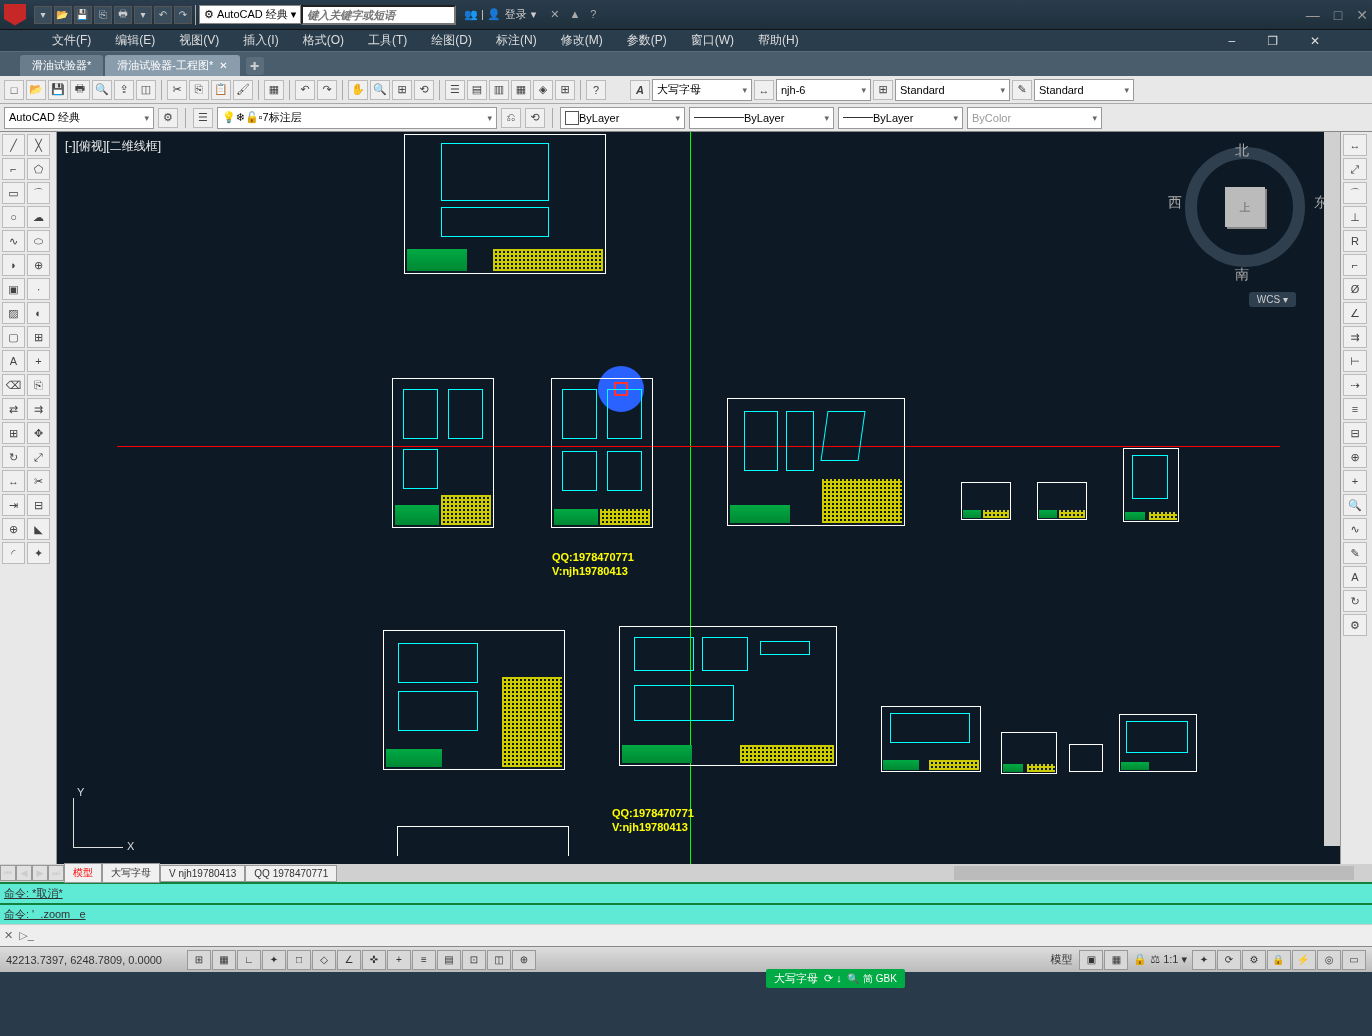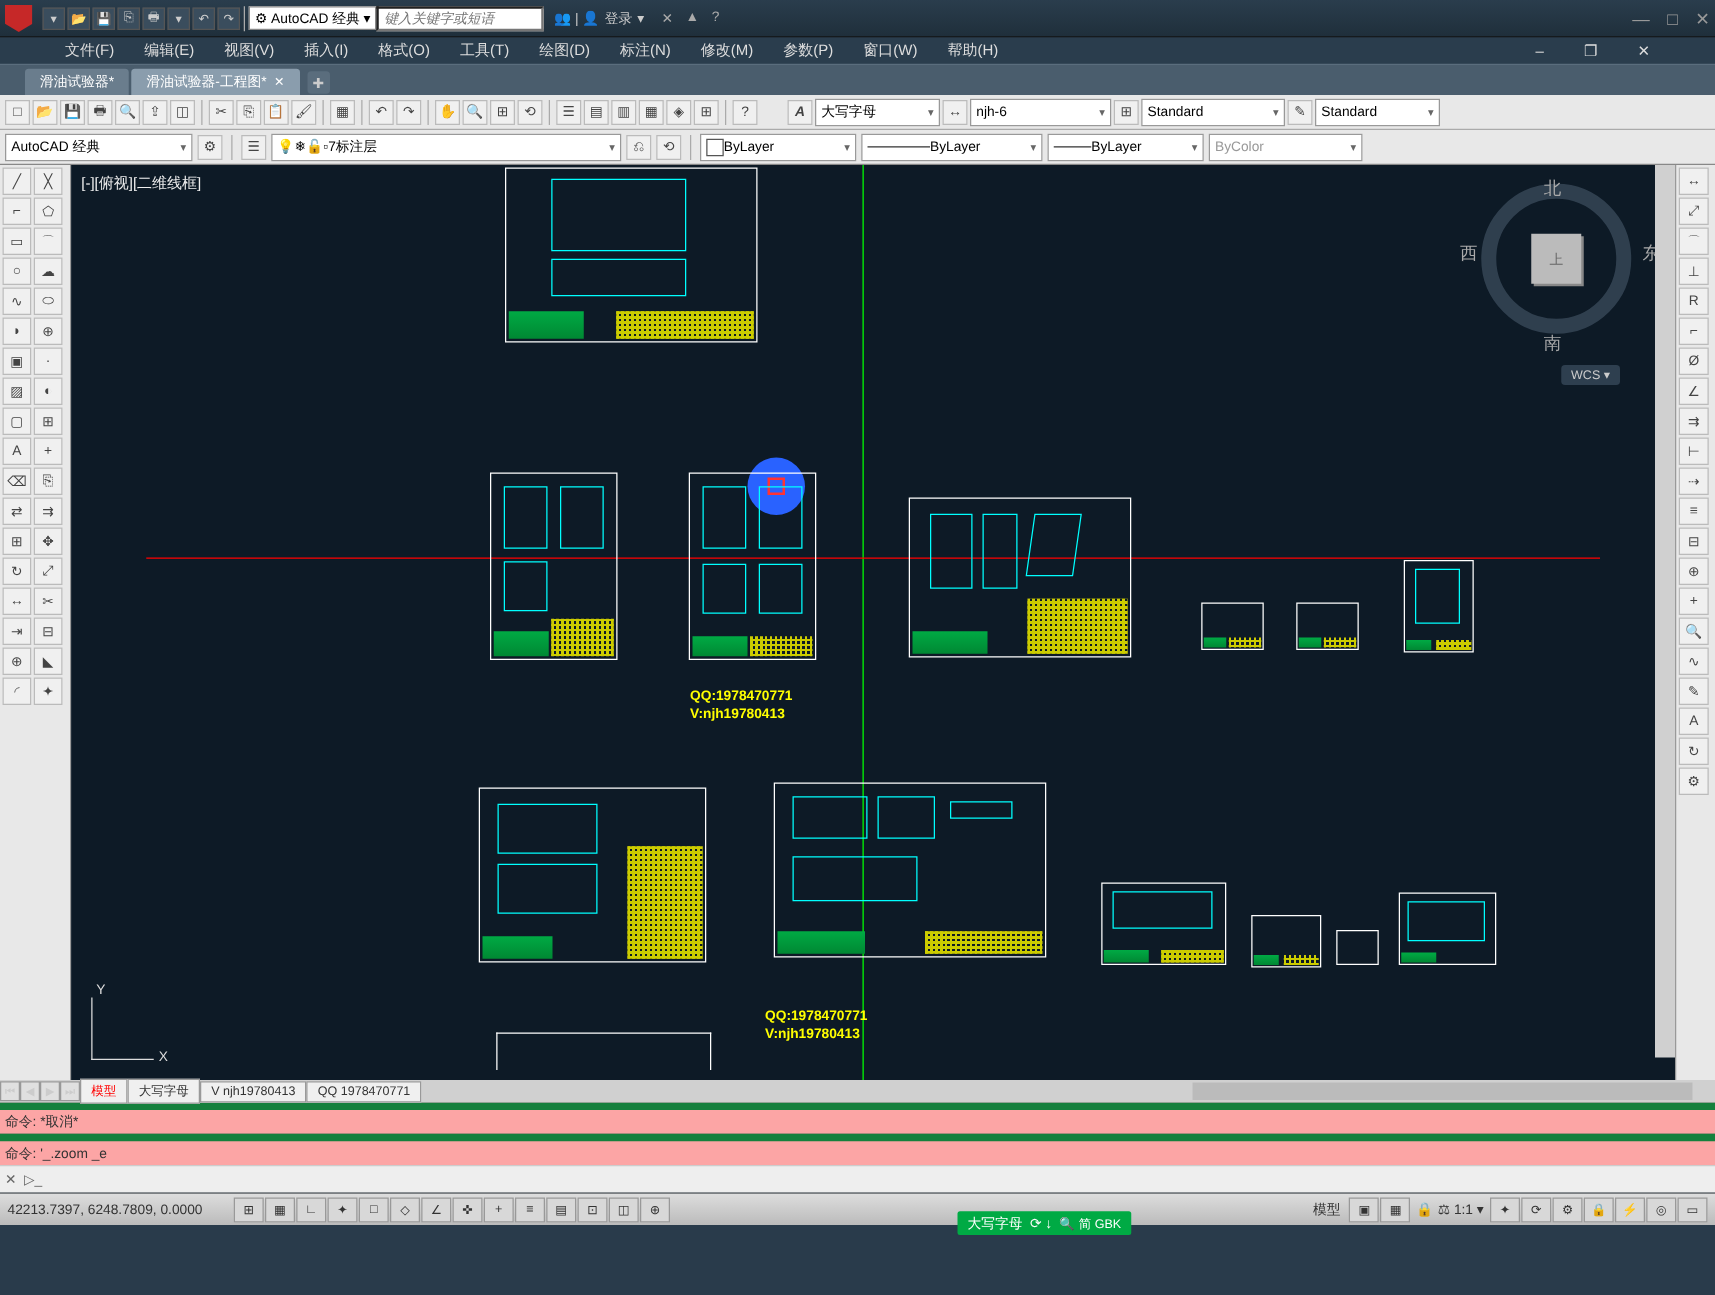--- a/index.html
+++ b/index.html
@@ -3,21 +3,21 @@
 <meta charset="utf-8">
 <style>
 * { margin:0; padding:0; box-sizing:border-box; font-family:"Microsoft YaHei",Arial,sans-serif; }
 body { width:1372px; height:1036px; background:#293b4b; overflow:hidden; font-size:11px; color:#ccc; }
 .titlebar { height:30px; background:linear-gradient(#2a3d4d,#1f2f3b); display:flex; align-items:center; padding:0 4px; border-bottom:1px solid #111; }
 .logo { width:22px; height:22px; background:#c62828; clip-path:polygon(0 0,100% 0,100% 70%,50% 100%,0 70%); margin-right:4px; }
 .qat { display:flex; gap:2px; margin-left:4px; }
 .qbtn { width:18px; height:18px; background:#3a4d5d; border:1px solid #555; display:flex; align-items:center; justify-content:center; font-size:10px; cursor:pointer; }
 .ws-sel { background:#fff; color:#000; border:1px solid #888; padding:1px 4px; font-size:11px; display:flex; align-items:center; gap:3px; }
 .title-center { flex:1; text-align:center; color:#fff; font-size:12px; }
-.search-box { width:134px; height:20px; background:#fff; color:#888; padding:2px 4px; font-style:italic; font-size:11px; }
+.search-box { width:155px; height:20px; background:#fff; color:#888; padding:2px 4px; font-style:italic; font-size:11px;font-weight:bold; }
 .win-controls { display:flex; gap:14px; margin-left:auto; color:#999; }
 .win-controls span { cursor:pointer; font-size:14px; }
 .menubar { height:22px; background:#2a3d4d; display:flex; align-items:center; padding:0 40px 0 40px; gap:0; border-bottom:1px solid #5a6d7d; }
 .menubar span { padding:3px 12px; cursor:pointer; color:#ddd; font-size:12px; }
 .doc-tabs { height:24px; background:#4a5d6d; display:flex; align-items:end; padding-left:20px; }
 .doc-tab { background:#6a7d8d; color:#fff; padding:3px 12px; font-size:11px; margin-right:2px; border-radius:3px 3px 0 0; cursor:pointer; display:flex; align-items:center; gap:6px; }
 .doc-tab.active { background:#8a9dad; }
 .doc-tab .close-x { font-size:10px; }
 .new-tab { width:18px; height:18px; background:#5a6d7d; border-radius:3px; display:flex; align-items:center; justify-content:center; cursor:pointer; margin-left:4px; margin-bottom:1px;}
 .toolbar-row { height:28px; background:#e8e8e8; border-bottom:1px solid #aaa; display:flex; align-items:center; padding:0 4px; gap:2px; }
@@ -53,21 +53,21 @@
 .ucs { position:absolute; left:16px; bottom:16px; }
 .ucs-x { position:absolute; width:50px; height:1px; background:#ddd; bottom:0; left:0; }
 .ucs-y { position:absolute; width:1px; height:50px; background:#ddd; bottom:0; left:0; }
 .ucs-lbl { position:absolute; color:#ddd; font-size:11px; }
 .scroll-v { position:absolute; right:0; top:0; bottom:18px; width:16px; background:#d0d0d0; }
 .scroll-h-zone { height:18px; background:#d0d0d0; display:flex; align-items:center; position:relative; }
 .nav-btns { display:flex; }
 .nav-btns .nb { width:16px; height:16px; background:#e0e0e0; border:1px solid #999; font-size:9px; display:flex; align-items:center; justify-content:center; cursor:pointer; }
 .layout-tab { padding:2px 8px; background:#f0f0f0; border:1px solid #999; font-size:10px; color:#333; cursor:pointer; }
 .layout-tab.model { color:#f00; }
-.cmdline { background:#fca5a5; padding:2px 4px; color:#333; font-size:11px; border-top:6px solid #15803d; }
+.cmdline { background:#5eead4; padding:2px 4px; color:#333; font-size:11px; border-top:2px solid #15803d;text-decoration:underline; }
 .cmd-input-row { background:#eee; display:flex; align-items:center; padding:2px 4px; border-top:1px solid #ccc; height:22px; }
 .status { height:26px; background:linear-gradient(#ddd,#bbb); display:flex; align-items:center; padding:0 6px; gap:1px; font-size:11px; color:#333; border-top:1px solid #888; }
 .status .coords { min-width:180px; }
 .status .sbtn { width:24px; height:20px; background:#d8d8d8; border:1px solid #999; display:flex; align-items:center; justify-content:center; cursor:pointer; font-size:10px; }
 .ime-badge { position:absolute; left:766px; bottom:48px; background:#0a4; color:#fff; padding:2px 8px; font-size:11px; display:flex; align-items:center; gap:6px; border-radius:2px; }
 .swatch { width:14px; height:14px; border:1px solid #555; display:inline-block; }
 .lt-line { width:50px; height:1px; background:#333; display:inline-block; }
 .il-login { display:flex; align-items:center; gap:4px; color:#ccc; font-size:11px; margin:0 8px; }
 .ht-icons { display:flex; gap:10px; color:#aaa; margin:0 6px; }
 </style>
@@ -164,21 +164,21 @@
   <div class="tbtn">◈</div>
   <div class="tbtn">⊞</div>
   <div class="sep"></div>
   <div class="tbtn">?</div>
   <div style="width:20px"></div>
   <div class="tbtn" style="font-weight:bold;font-style:italic">A</div>
   <div class="dropdown" style="width:100px">
       <span>大写字母</span>
     </div>
   <div class="tbtn">↔</div>
-  <div class="dropdown" style="width:113px">
+  <div class="dropdown" style="width:95px">
       <span>njh-6</span>
     </div>
   <div class="tbtn">⊞</div>
   <div class="dropdown" style="width:115px">
       <span>Standard</span>
     </div>
   <div class="tbtn">✎</div>
   <div class="dropdown" style="width:100px">
       <span>Standard</span>
     </div>
@@ -200,21 +200,21 @@
       <span>ByLayer</span>
     </div>
   <div class="dropdown" style="width:145px">
       <span class="lt-line"></span> 
       <span>ByLayer</span>
     </div>
   <div class="dropdown" style="width:125px">
       <span class="lt-line" style="width:30px"></span> 
       <span>ByLayer</span>
     </div>
-  <div class="dropdown" style="width:123px;color:#999">
+  <div class="dropdown" style="width:135px;color:#999">
       <span>ByColor</span>
     </div>
 </div>
 
 <div class="main">
 
   <div class="ltool">
     <div class="tbtn">╱</div>
       <div class="tbtn">╳</div>
     <div class="tbtn">⌐</div>

